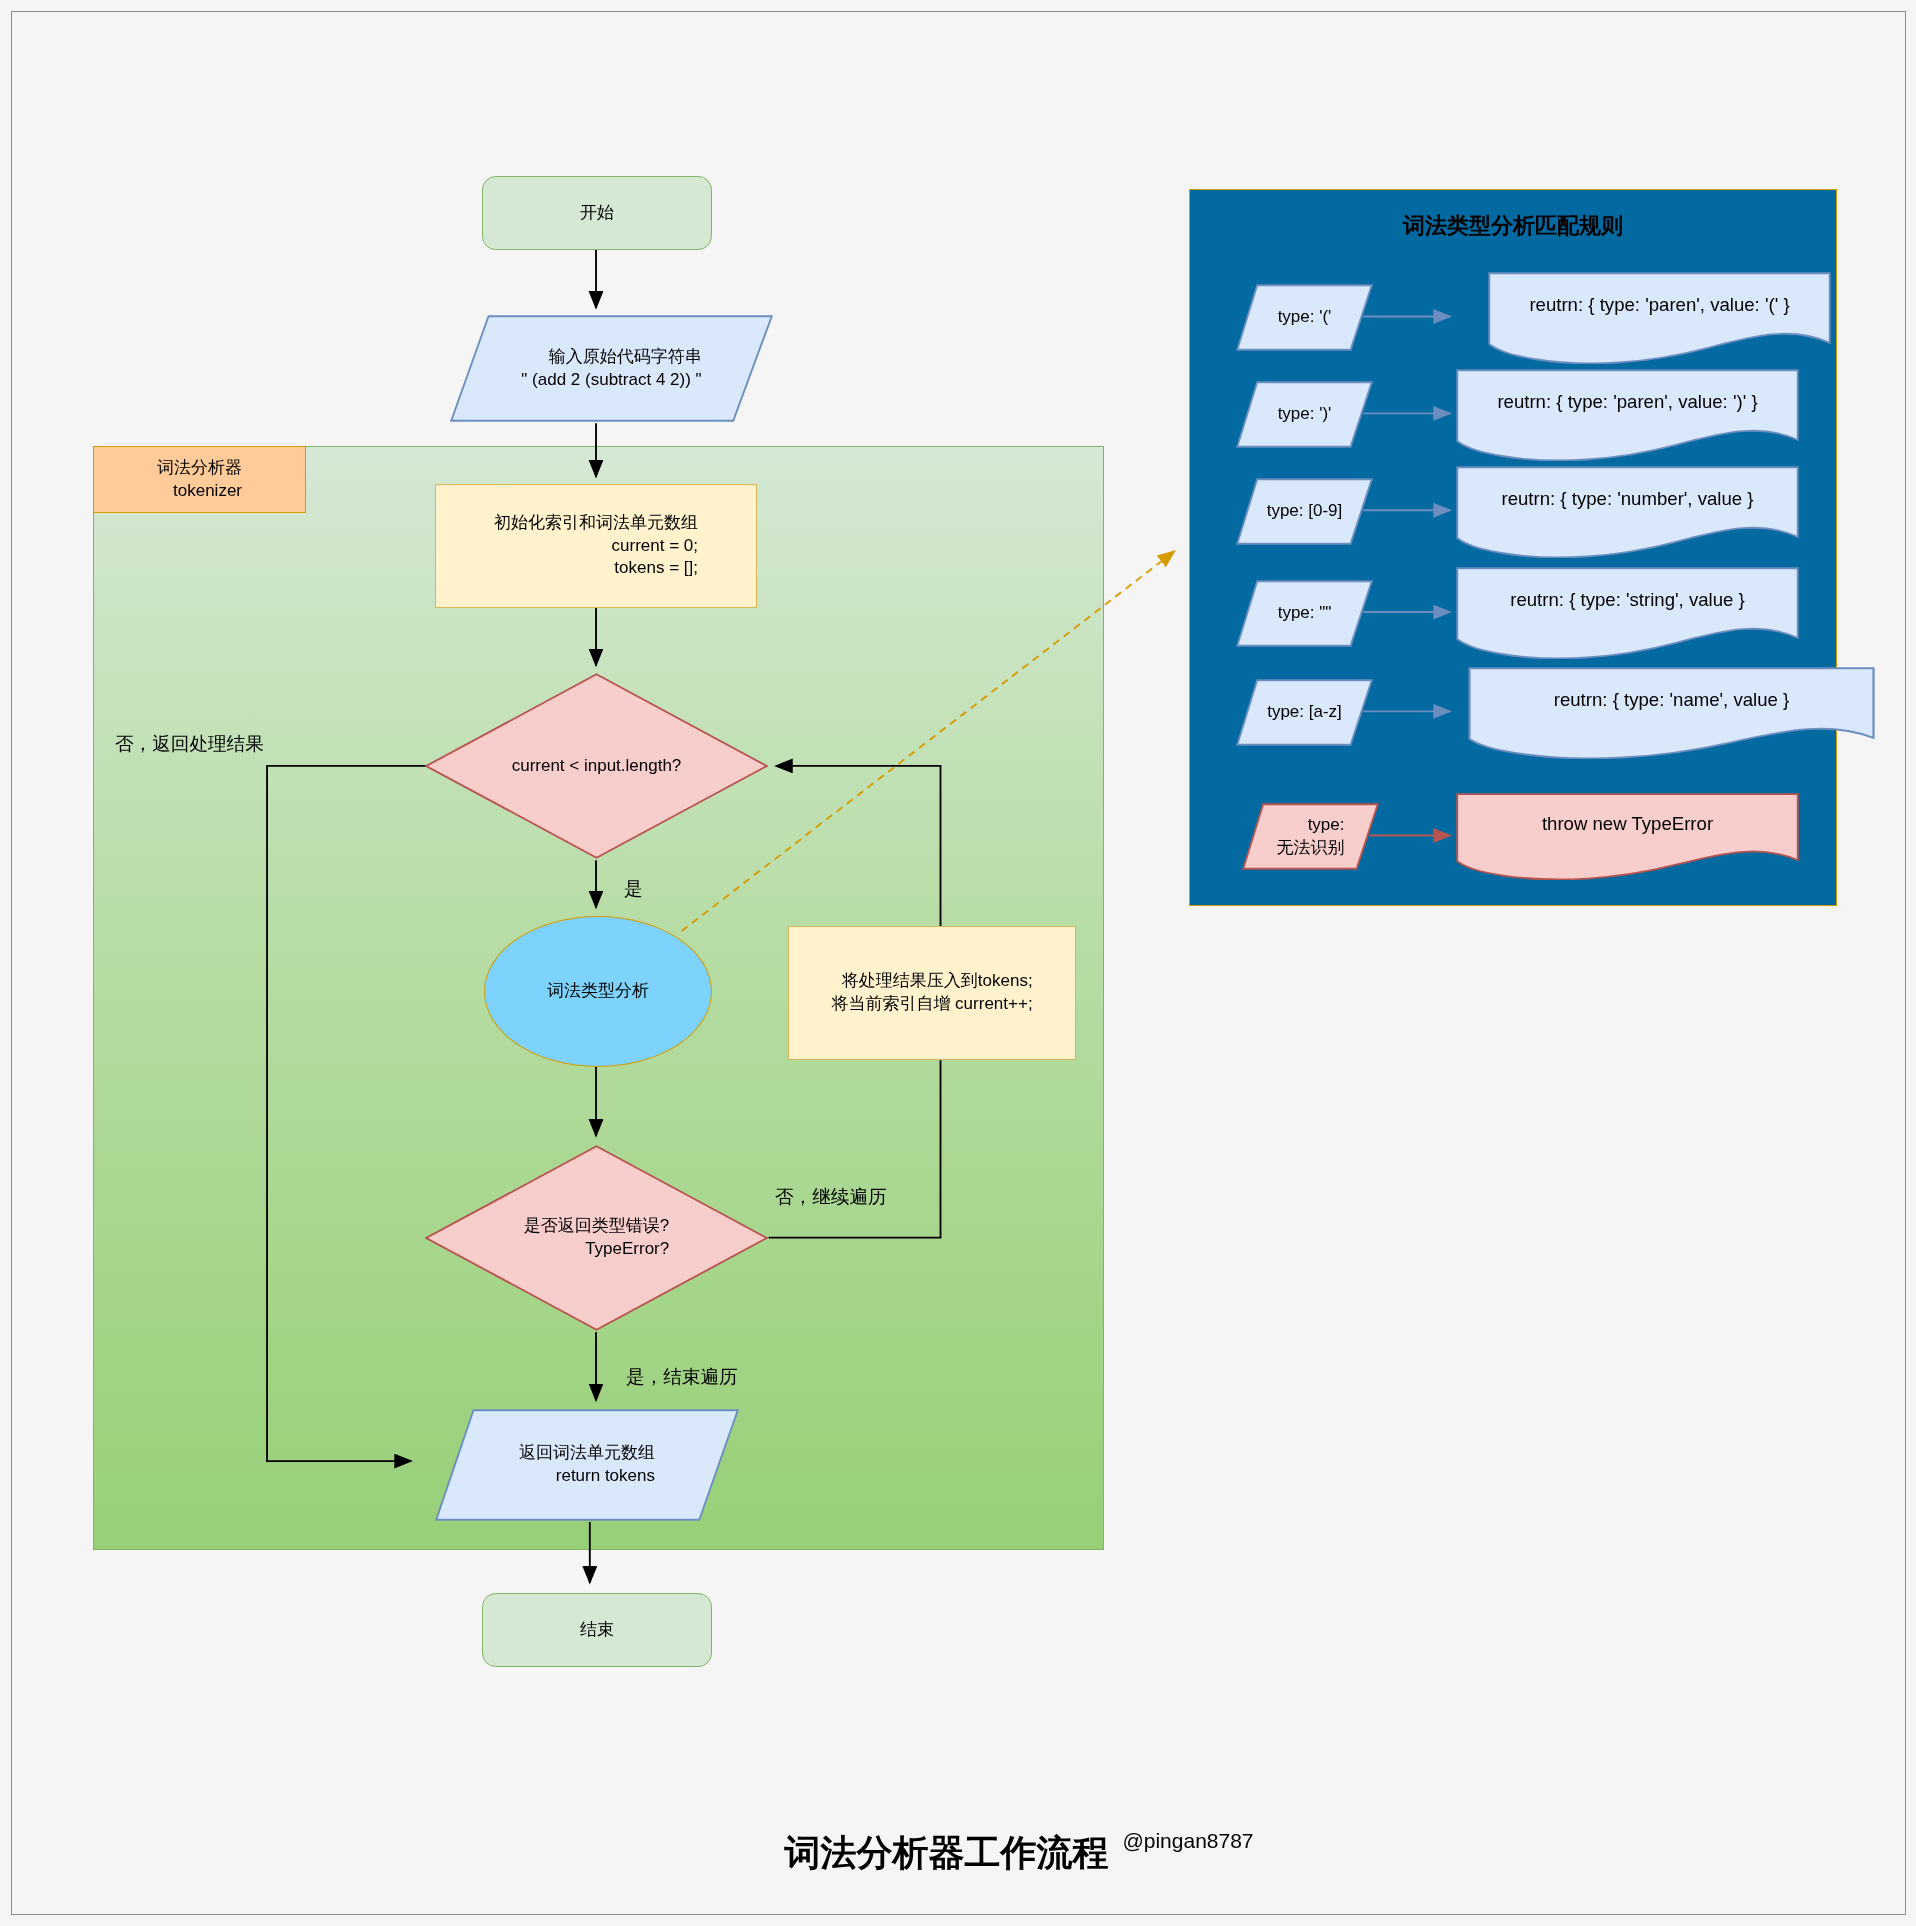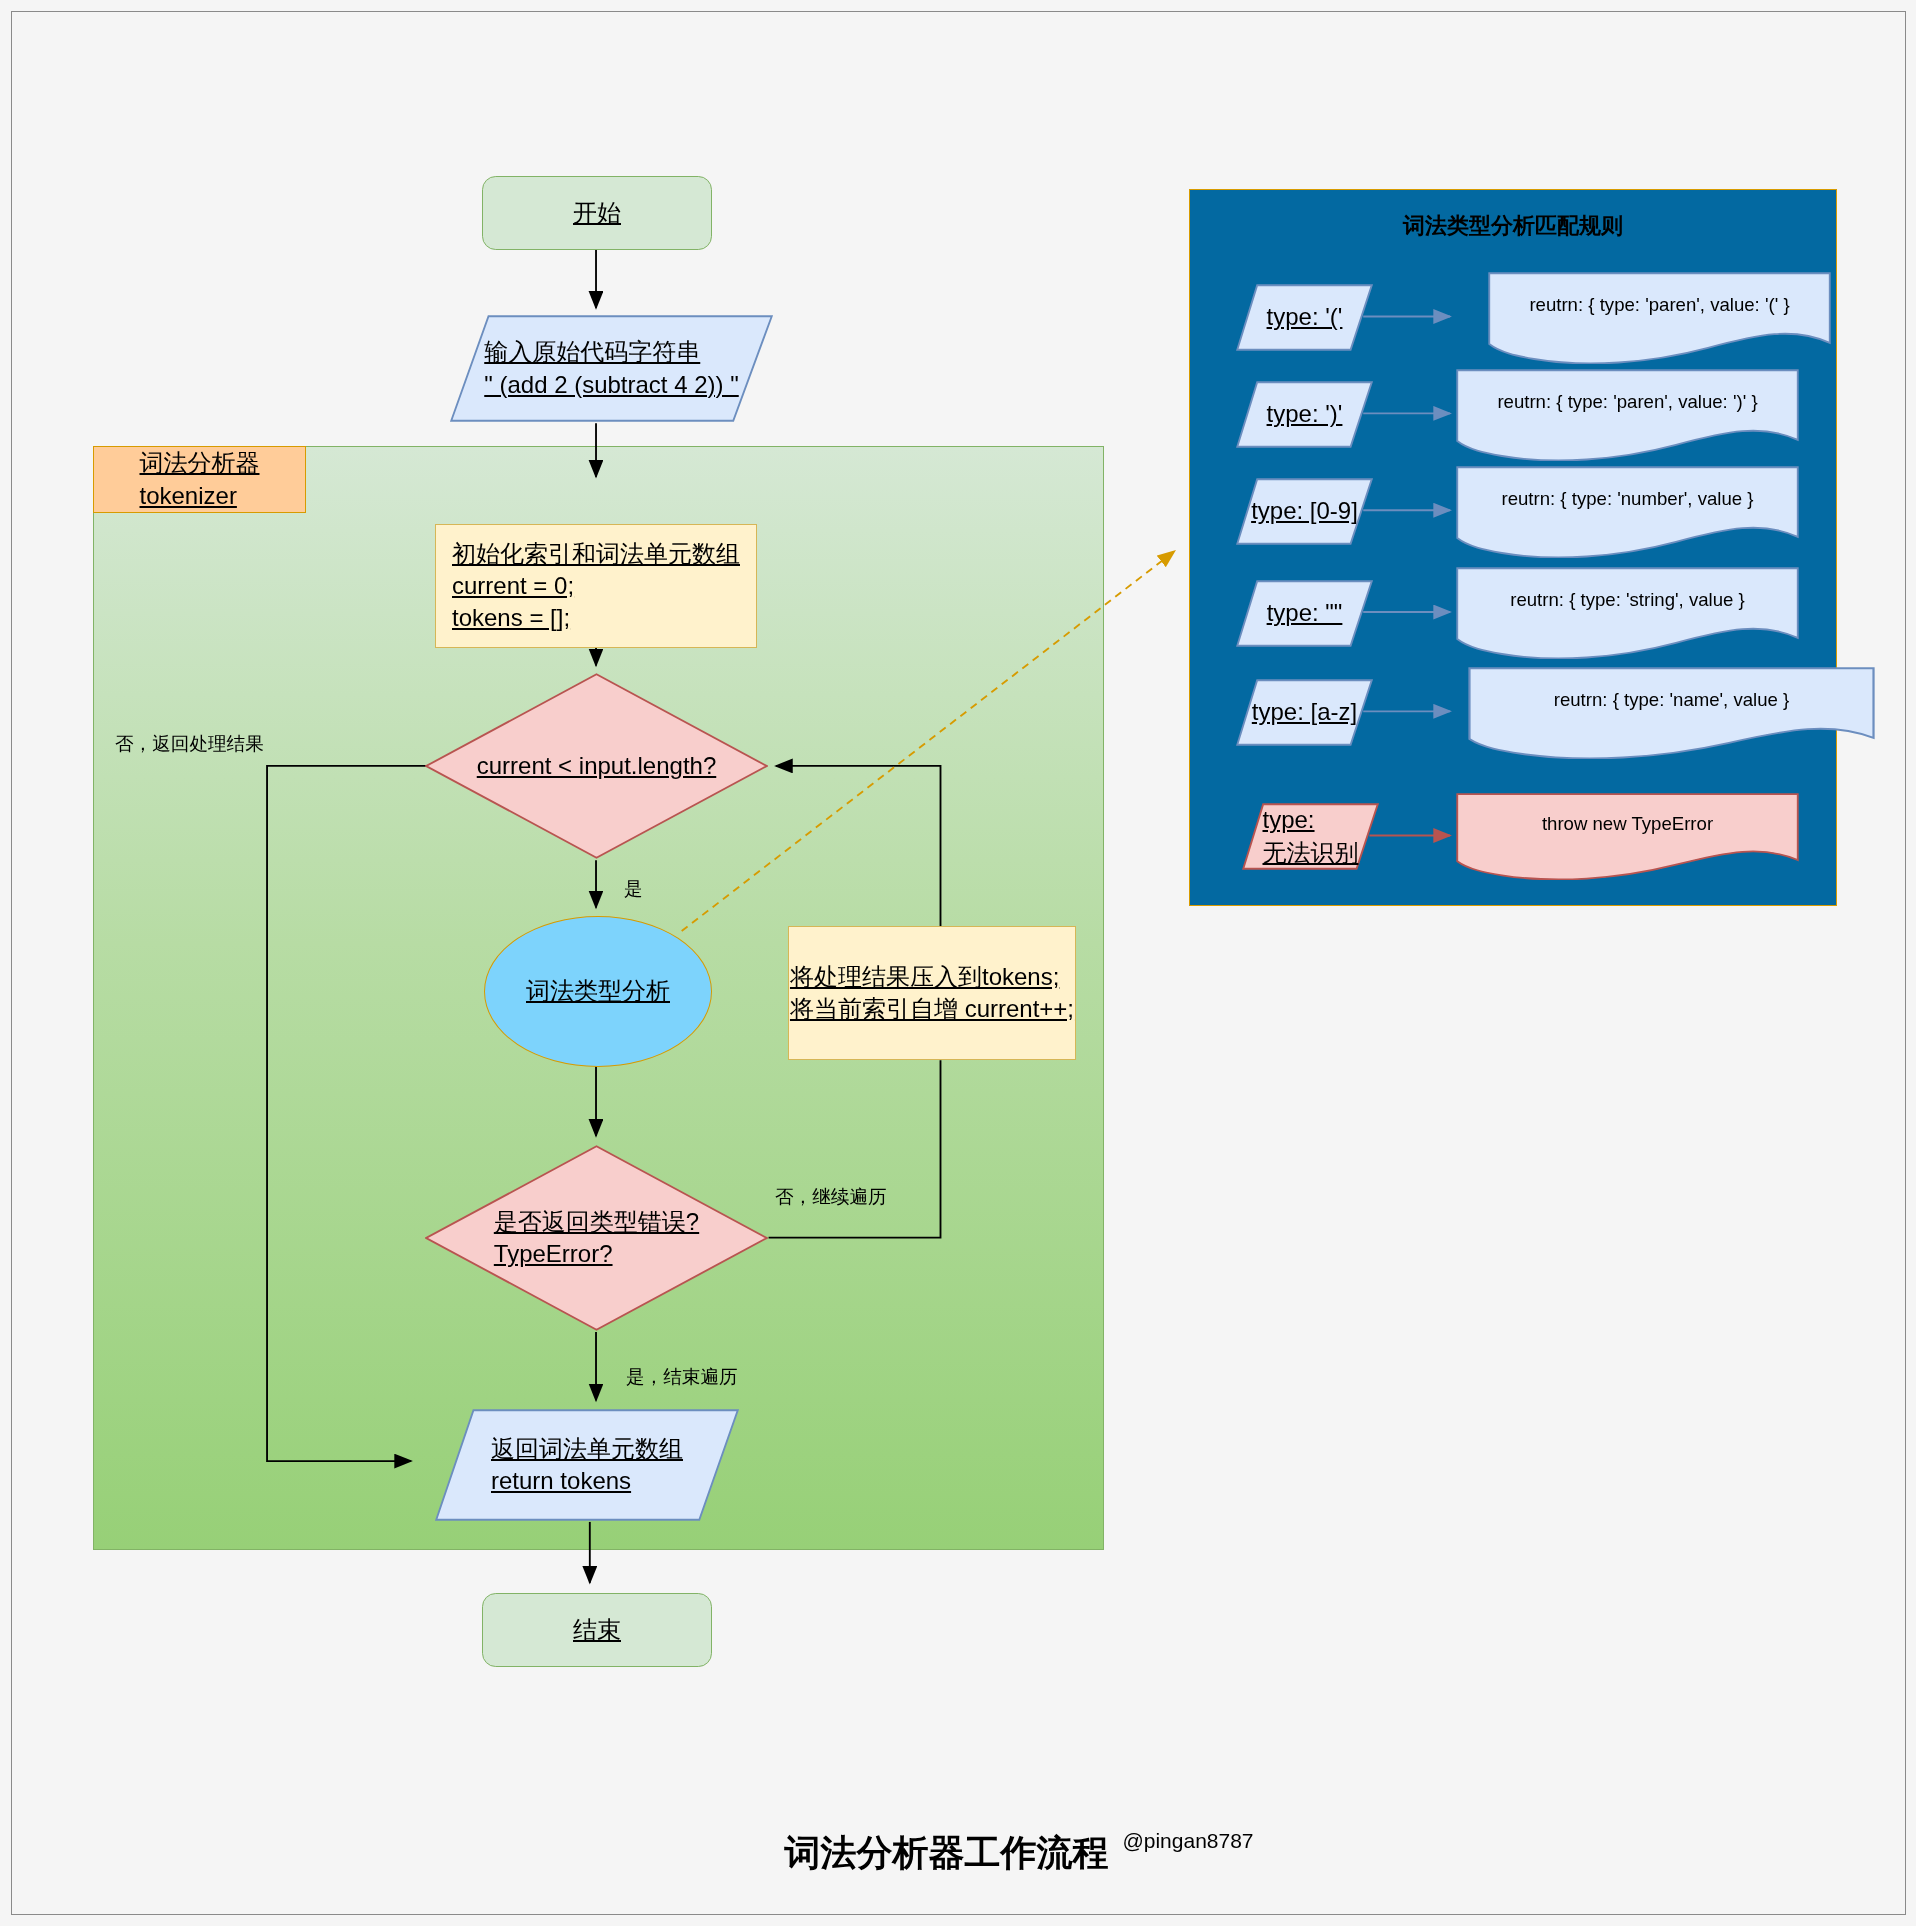--- a/index.html
+++ b/index.html
@@ -4,21 +4,21 @@
 <style>
   html,body{margin:0;padding:0;background:#e9e9e9;}
   .canvas{
     position:relative;width:1917px;height:1926px;background:#f5f5f5;
     font-family:"Liberation Sans","DejaVu Sans",sans-serif;color:#000;overflow:hidden;
   }
   .frame{position:absolute;inset:11.2px;border:1.2px solid #8a8a8a;pointer-events:none;}
   .abs{position:absolute;}
   .node-text{
     position:absolute;inset:0;display:flex;align-items:center;justify-content:center;
-    text-align:left;white-space:pre-line;font-size:24px;line-height:1.34;text-decoration:underline;
+    text-align:right;white-space:pre-line;font-size:17px;line-height:1.34;
   }
   .terminal{position:absolute;background:#d5e8d4;border:1.9px solid #82b366;border-radius:13.7px;}
   .box-yellow{position:absolute;background:#fff2cc;border:1.9px solid #d6b656;}
   .ellipse{position:absolute;background:#7dd3fc;border:1.9px solid #d79b00;border-radius:50%;}
   .container-green{
     position:absolute;left:93px;top:446px;width:1009px;height:1102px;
     background:linear-gradient(180deg,#d5e8d4 0%,#b7dca4 45%,#97d077 100%);
     border:1.2px solid #82b366;z-index:1;
   }
   .container-label{
@@ -185,21 +185,21 @@
     </div>
 
     <div class="abs" style="left:450px;top:315px;width:323px;height:107px;">
       <svg class="shape-svg" viewBox="0 0 520 172" preserveAspectRatio="none">
           <polygon points="62,2 518,2 456,170 2,170" fill="#dae8fc" stroke="#6c8ebf" stroke-width="3"></polygon>
         </svg>
       <div class="node-text">输入原始代码字符串
 " (add 2 (subtract 4 2)) "</div>
     </div>
 
-    <div class="box-yellow" style="left:435px;top:484px;width:320px;height:122px;margin-top:40px;">
+    <div class="box-yellow" style="left:435px;top:484px;width:320px;height:122px;">
       <div class="node-text">初始化索引和词法单元数组
 current = 0;
 tokens = [];</div>
     </div>
 
     <div class="abs" style="left:425px;top:673px;width:343px;height:186px;">
       <svg class="shape-svg" viewBox="0 0 552 300" preserveAspectRatio="none">
           <polygon points="276,2 550,150 276,298 2,150" fill="#f8cecc" stroke="#b85450" stroke-width="3"></polygon>
         </svg>
       <div class="node-text">current &lt; input.length?</div>

